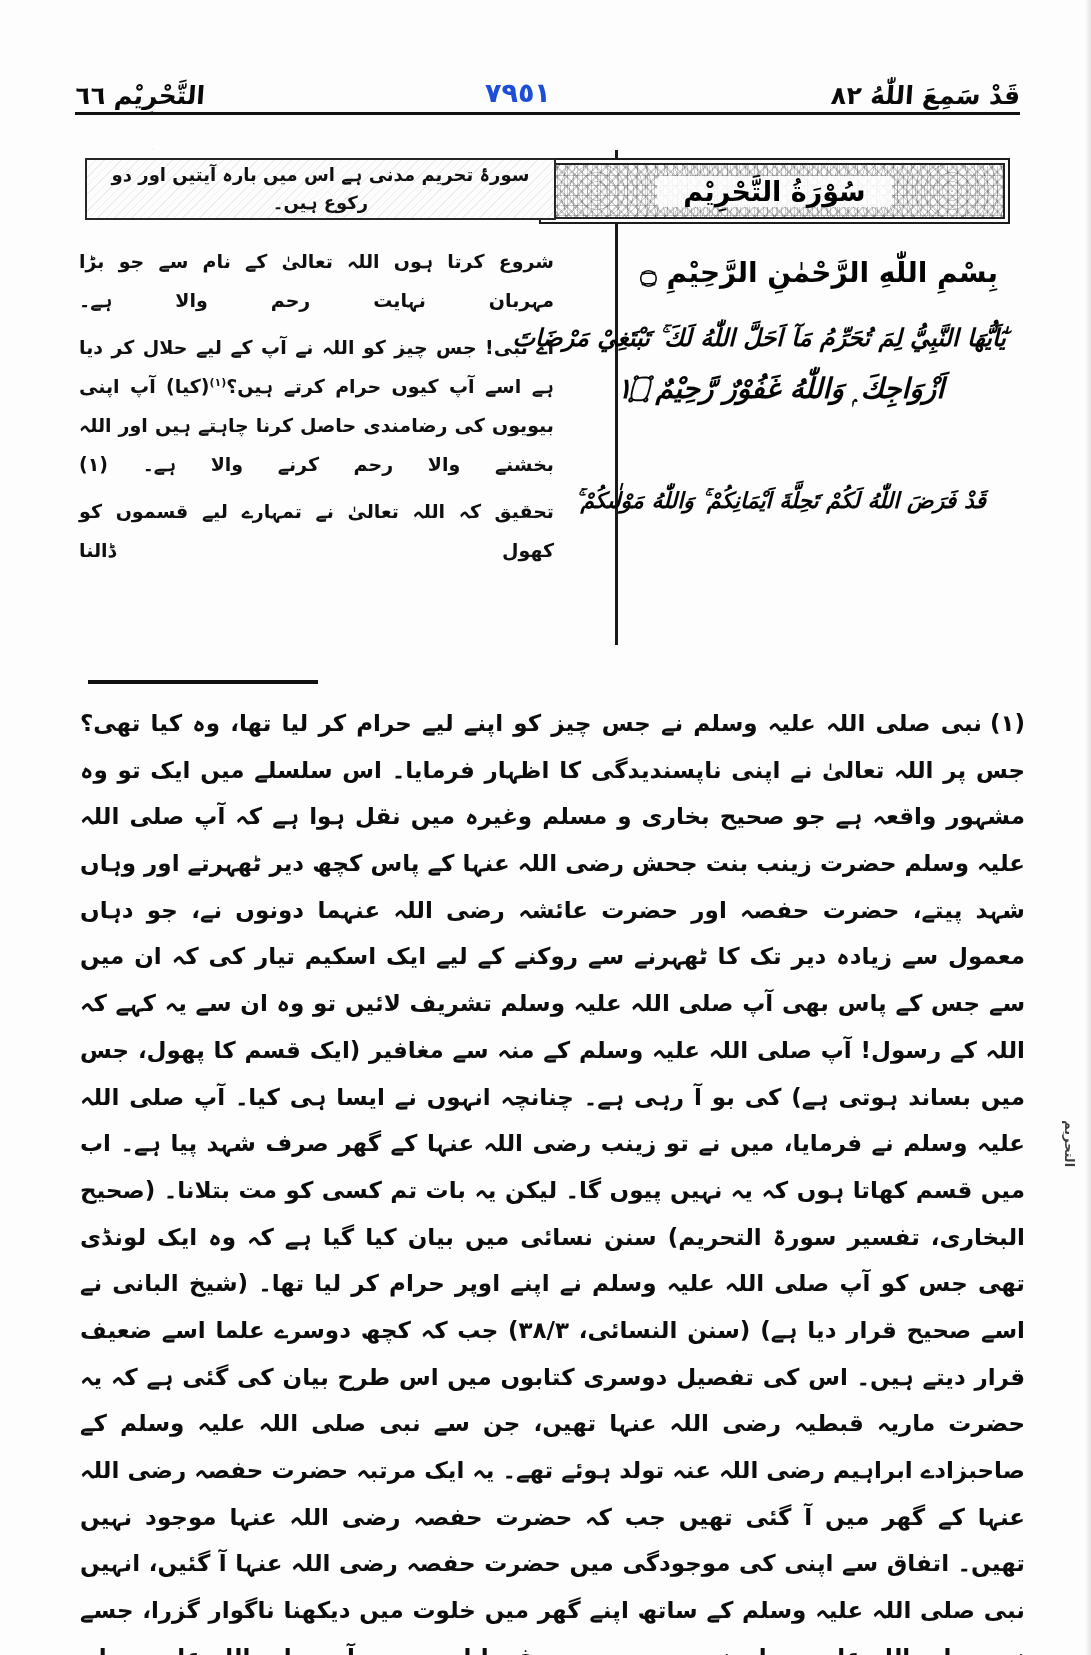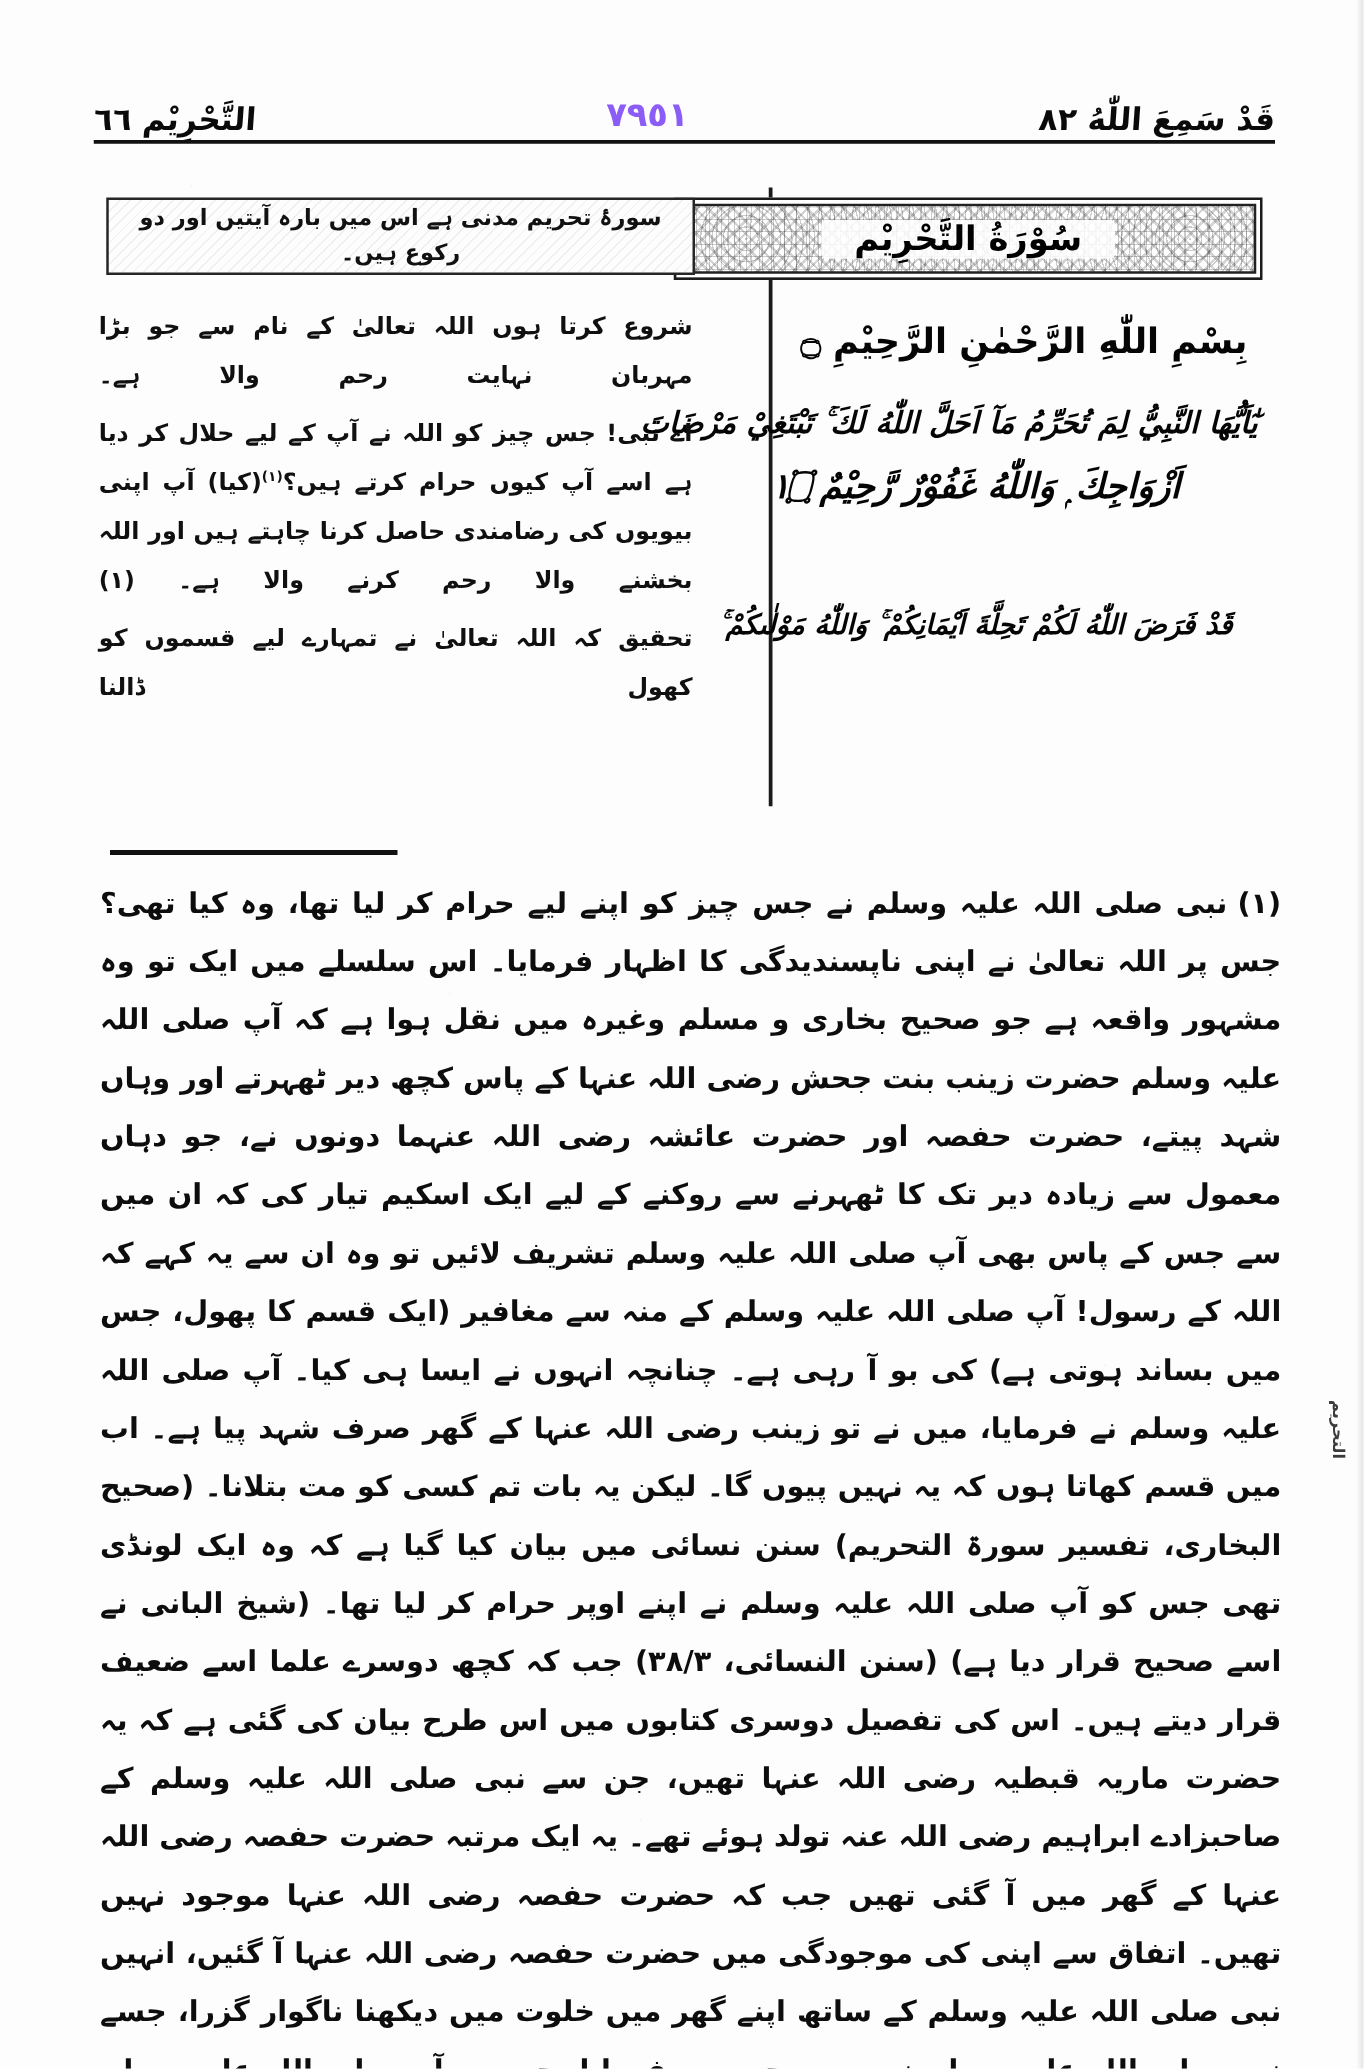--- a/index.html
+++ b/index.html
@@ -54,21 +54,21 @@
     font-weight: 700;
     color: #0a0a0a;
     direction: rtl;
     unicode-bidi: bidi-override;
     white-space: nowrap;
     transform: skewX(-4deg);
   }
   #header .hdr-page {
     font-size: 27px;
     font-weight: 700;
-    color: #8b5cf6;
+    color: #1d4ed8;
     letter-spacing: 1px;
     direction: rtl;
     unicode-bidi: bidi-override;
   }
   #header-rule {
     position: absolute;
     left: 75px;
     top: 112px;
     width: 945px;
     height: 3px;

